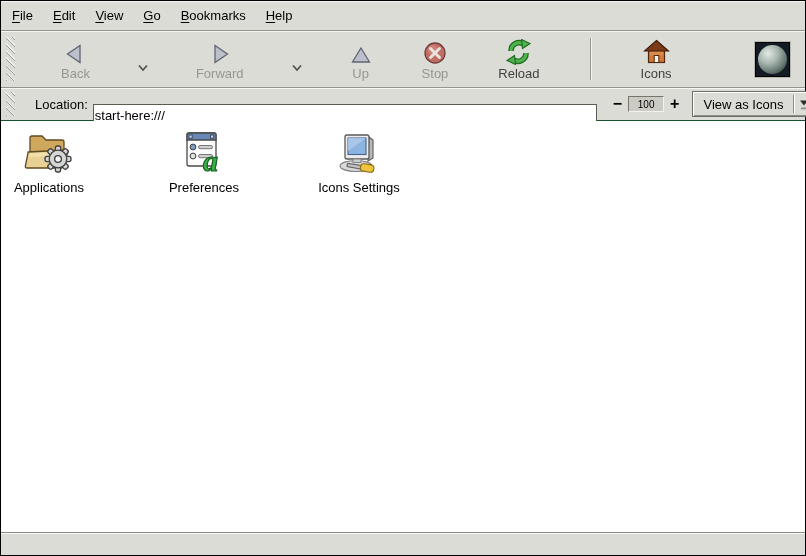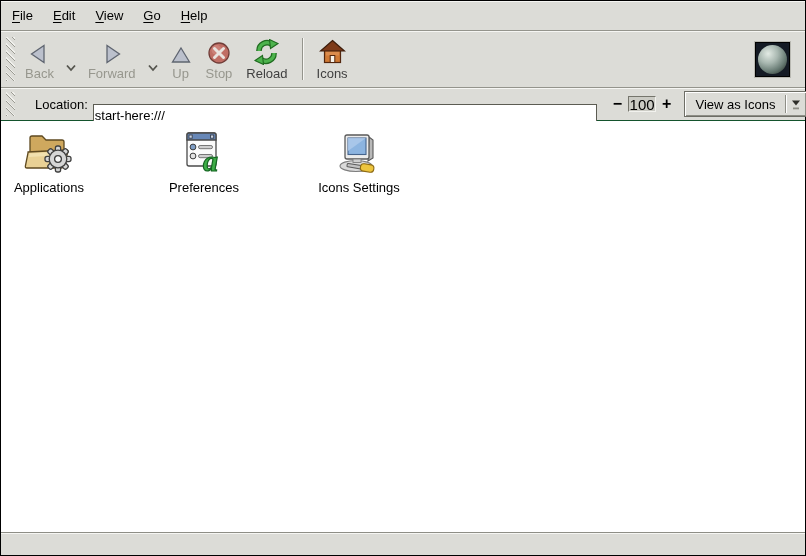--- a/index.html
+++ b/index.html
@@ -27,20 +27,21 @@
   }
   .mn { text-decoration: underline; text-underline-offset: 2px; }
 
   
   .toolbar {
     height: 57px; flex: none;
     display: flex; align-items: center;
     padding: 0 4px;
     border-bottom: 1px solid #94948c;
     box-shadow: inset 0 1px 0 #f6f6f3;
+    gap: 36px;
   }
   .grip {
     width: 9px; height: 44px; margin: 0 3px 0 1px; flex: none;
     background: repeating-linear-gradient(45deg,
       #9b9b93 0 1px, #f0f0ec 1px 2px, rgba(0,0,0,0) 2px 5px);
   }
   .grip.short { height: 24px; }
   .tbtn {
     display: flex; flex-direction: column; align-items: center; justify-content: flex-end;
     background: none; border: 1px solid rgba(0,0,0,0); padding: 2px 5px 3px 5px;
@@ -81,24 +82,24 @@
     width: 504px; height: 22px; flex: none;
     border: 1px solid #5c5c52; background: #fff;
     padding: 0 1px; font: inherit; color: #000; margin-top: 22px;
   }
   .zoom-out, .zoom-in {
     border: none; background: none; font-family: inherit;
     font-weight: bold; font-size: 16px; line-height: 16px; padding: 0 2px; cursor: default;
   }
   .zoom-out { margin-left: 14px; }
   .zoom-level {
-    width: 28px; height: 16px; margin: 0 4px; flex: none;
+    width: 36px; height: 16px; margin: 0 4px; flex: none;
     background: #cbcbc4;
     border: 1px solid; border-color: #75756c #f2f2ee #f2f2ee #75756c;
-    font-size: 15px; display: flex; align-items: center; justify-content: center;
+    font-size: 10px; display: flex; align-items: center; justify-content: center;
   }
   .view-btn {
     margin-left: 11px; height: 26px; flex: none;
     display: flex; align-items: stretch;
     background: #dcdcd7; border: 1px solid #6e6e66;
     box-shadow: inset 1px 1px 0 #ffffff, inset -1px -1px 0 #8e8e86;
     padding: 0; font: inherit; cursor: default;
   }
   .view-btn-label { padding: 0 10px; display: flex; align-items: center; text-align: center; }
   .view-btn-sep { width: 1px; background: #8e8e86; box-shadow: 1px 0 0 #fff; margin: 3px 0; }
@@ -133,20 +134,23 @@
         <span><span class="mn">F</span><span>ile</span></span>
       </div>
     <div class="menu-item">
         <span><span class="mn">E</span><span>dit</span></span>
       </div>
     <div class="menu-item">
         <span><span class="mn">V</span><span>iew</span></span>
       </div>
     <div class="menu-item">
         <span><span class="mn">G</span><span>o</span></span>
+      </div>
+    <div class="menu-item">
+        <span><span class="mn">B</span><span>ookmarks</span></span>
       </div>
     <div class="menu-item">
         <span><span class="mn">H</span><span>elp</span></span>
       </div>
   </div>
 
   <div class="toolbar">
     <div class="grip"></div>
 
     <button class="tbtn disabled">

